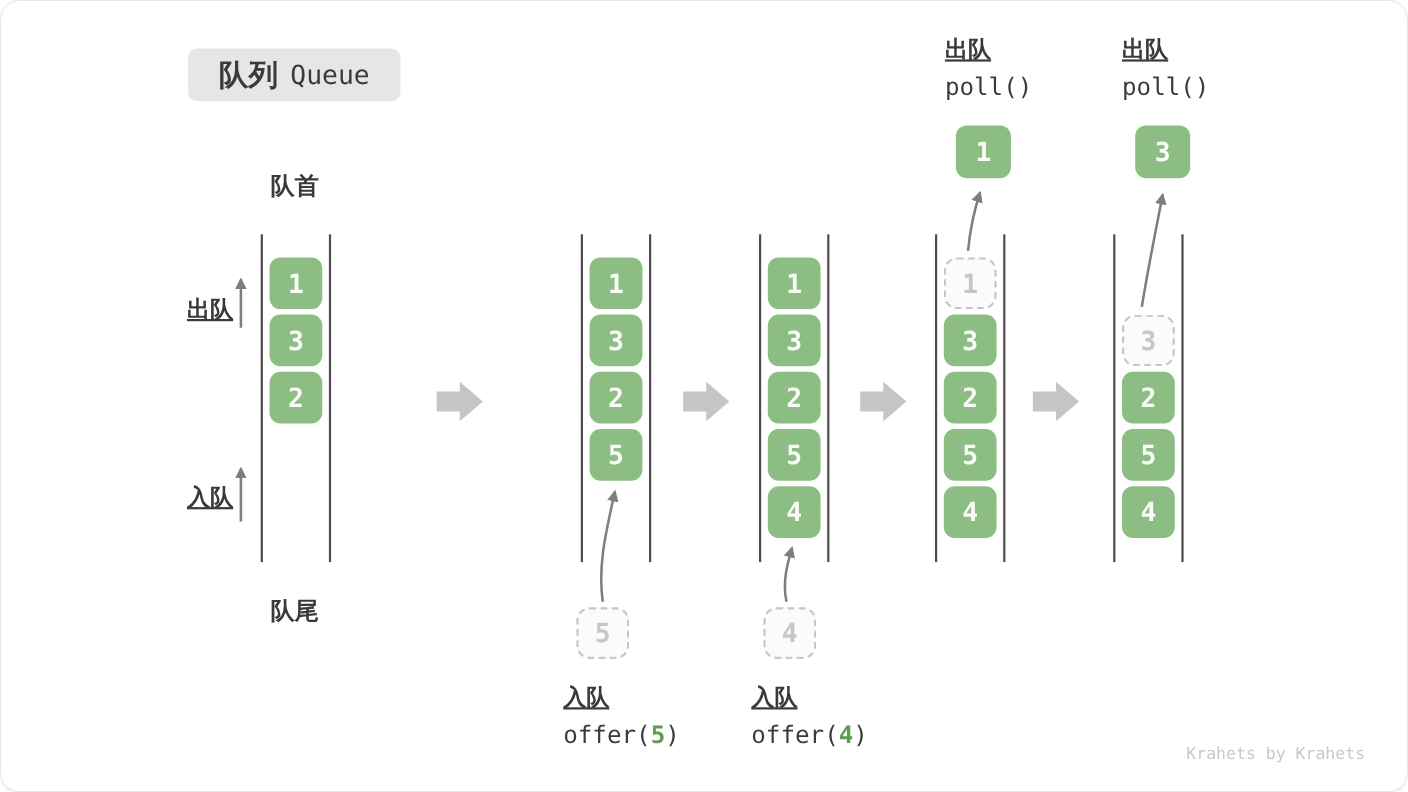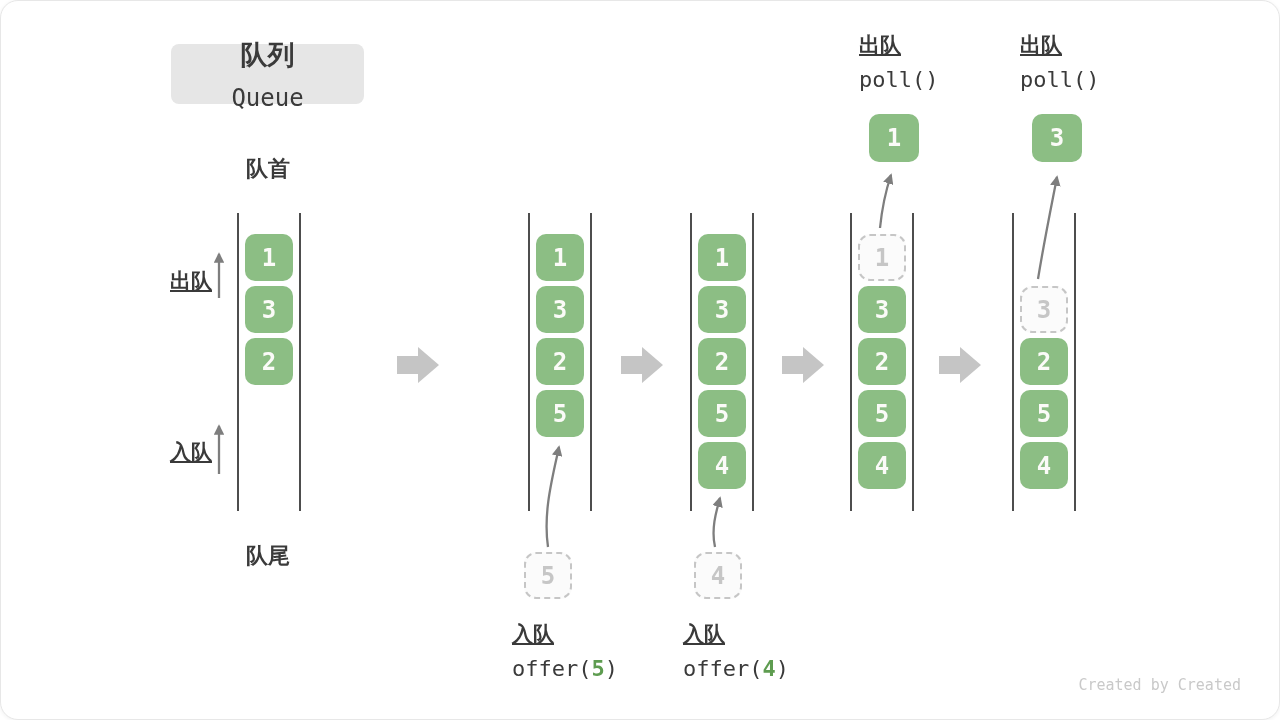--- a/index.html
+++ b/index.html
@@ -7,23 +7,23 @@
   .canvas{
     position:relative;width:1280px;height:720px;background:#ffffff;
     border:1px solid #e7e7e7;border-radius:18px;overflow:hidden;
     box-shadow:0 1px 4px rgba(0,0,0,.06);
     font-family:"Liberation Sans",sans-serif;
   }
   .layer{position:absolute;left:0;top:0;width:1280px;height:720px;}
   .abs{position:absolute;}
 
   .title-box{
-    position:absolute;left:170px;top:43px;width:193px;height:60px;
+    position:absolute;left:170px;top:43px;width:193px;height:48px;
     background:var(--title-bg);border-radius:8px;
-    display:flex;align-items:center;justify-content:center;gap:11px;flex-direction:column;
+    display:flex;align-items:center;justify-content:center;gap:11px;
   }
   .title-zh{font:700 27px "Liberation Sans",sans-serif;color:var(--dark);}
   .title-en{font:400 24px "DejaVu Sans Mono",monospace;color:var(--dark);}
 
   .cn{font:700 21px "Liberation Sans",sans-serif;color:var(--dark);white-space:nowrap;text-decoration:underline;}
   .cn-lg{font:700 22px "Liberation Sans",sans-serif;color:var(--dark);white-space:nowrap;}
   .code{font:400 22px "DejaVu Sans Mono",monospace;color:var(--dark);white-space:nowrap;}
   .arg{color:var(--arg-green);font-weight:700;}
   .op-label .code{margin-top:8px;display:block;}
   .op-label .cn{display:block;}
@@ -133,14 +133,14 @@
       <div class="cell" style="left: 868px; top: 113px; width: 50px; height: 48px;">1</div>
       <div class="wall" style="left: 1011.25px; top: 212px; height: 298px;"></div>
       <div class="wall" style="left: 1073.25px; top: 212px; height: 298px;"></div>
       <div class="cell dashed" style="left: 1019px; top: 285px;">3</div>
       <div class="cell" style="left: 1019px; top: 337px;">2</div>
       <div class="cell" style="left: 1019px; top: 389px;">5</div>
       <div class="cell" style="left: 1019px; top: 441px;">4</div>
       <div class="cell" style="left: 1031px; top: 113px; width: 50px; height: 48px;">3</div>
     </div>
 
-  <div class="credit">Created by Created</div>
+  <div class="credit">Krahets by Krahets</div>
 </div>
 
 </body></html>

